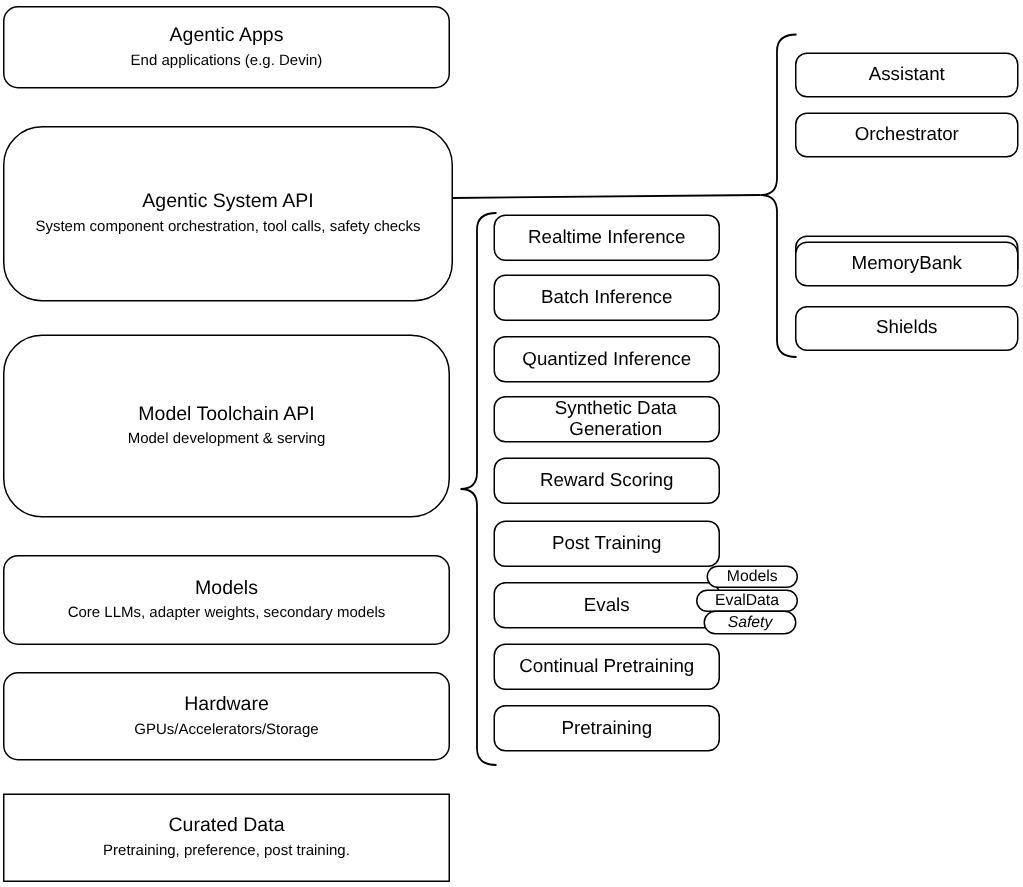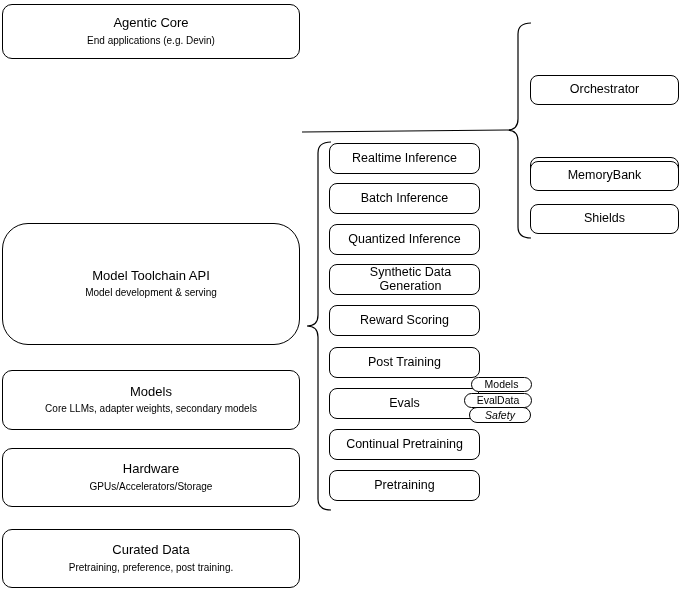--- a/index.html
+++ b/index.html
@@ -33,52 +33,57 @@
 
 <div class="canvas">
 
   <svg class="connector-layer" width="682" height="591" viewBox="0 0 682 591" fill="none">
     <path d="M302,132 L507,130" stroke-width="1.2" fill="none" stroke="#000000"></path>
     <path d="M331,142 Q318,142 318,153 L318,315 Q318,326 307,326 Q318,326 318,337 L318,499 Q318,510 331,510" stroke-width="1.2" fill="none" stroke="#000000"></path>
     <path d="M531,23 Q518,23 518,34 L518,119 Q518,130 507,130 Q518,130 518,141 L518,227 Q518,238 531,238" stroke-width="1.2" fill="none" stroke="#000000"></path>
   </svg>
 
   <div class="stack-box" style="top:4px;height:55px;border-radius:10px;">
-    <div class="stack-title">Agentic Core</div>
+    <div class="stack-title">Agentic Apps</div>
     <div class="stack-sub">End applications (e.g. Devin)</div>
+  </div>
+  <div class="stack-box" style="top:84px;height:117px;width:300px;border-radius:26px;">
+    <div class="stack-title">Agentic System API</div>
+    <div class="stack-sub">System component orchestration, tool calls, safety checks</div>
   </div>
   <div class="stack-box" style="top:223px;height:122px;border-radius:26px;">
     <div class="stack-title">Model Toolchain API</div>
     <div class="stack-sub">Model development &amp; serving</div>
   </div>
   <div class="stack-box" style="top:370px;height:60px;border-radius:10px;">
     <div class="stack-title">Models</div>
     <div class="stack-sub">Core LLMs, adapter weights, secondary models</div>
   </div>
   <div class="stack-box" style="top:448px;height:59px;border-radius:10px;">
     <div class="stack-title">Hardware</div>
     <div class="stack-sub">GPUs/Accelerators/Storage</div>
   </div>
-  <div class="stack-box" style="top:529px;height:59px;border-radius:10px;">
+  <div class="stack-box" style="top:529px;height:59px;border-radius:0;">
     <div class="stack-title">Curated Data</div>
     <div class="stack-sub">Pretraining, preference, post training.</div>
   </div>
 
   <div class="node mid-node" style="top:143px;">Realtime Inference</div>
   <div class="node mid-node" style="top:183px;">Batch Inference</div>
   <div class="node mid-node" style="top:224px;">Quantized Inference</div>
   <div class="node mid-node" style="top:264px;padding-left:12px;">Synthetic Data Generation</div>
   <div class="node mid-node" style="top:305px;">Reward Scoring</div>
   <div class="node mid-node" style="top:388px;">Evals</div>
   <div class="node mid-node" style="top:347px;">Post Training</div>
   <div class="node mid-node" style="top:429px;">Continual Pretraining</div>
   <div class="node mid-node" style="top:470px;">Pretraining</div>
 
   <div class="pill" style="left:471px;top:377px;width:61px;height:15px;">Models</div>
   <div class="pill" style="left:464px;top:393px;width:68px;height:15px;">EvalData</div>
   <div class="pill" style="left:469px;top:407px;width:62px;height:16px;font-style:italic;">Safety</div>
 
+  <div class="node right-node" style="top:35px;">Assistant</div>
   <div class="node right-node" style="top:75px;">Orchestrator</div>
   <div class="node right-node" style="top:120px;margin-top:37px;">PromptStore</div>
   <div class="node right-node" style="top:161px;">MemoryBank</div>
   <div class="node right-node" style="top:204px;">Shields</div>
 
 </div>
 
 </body></html>

